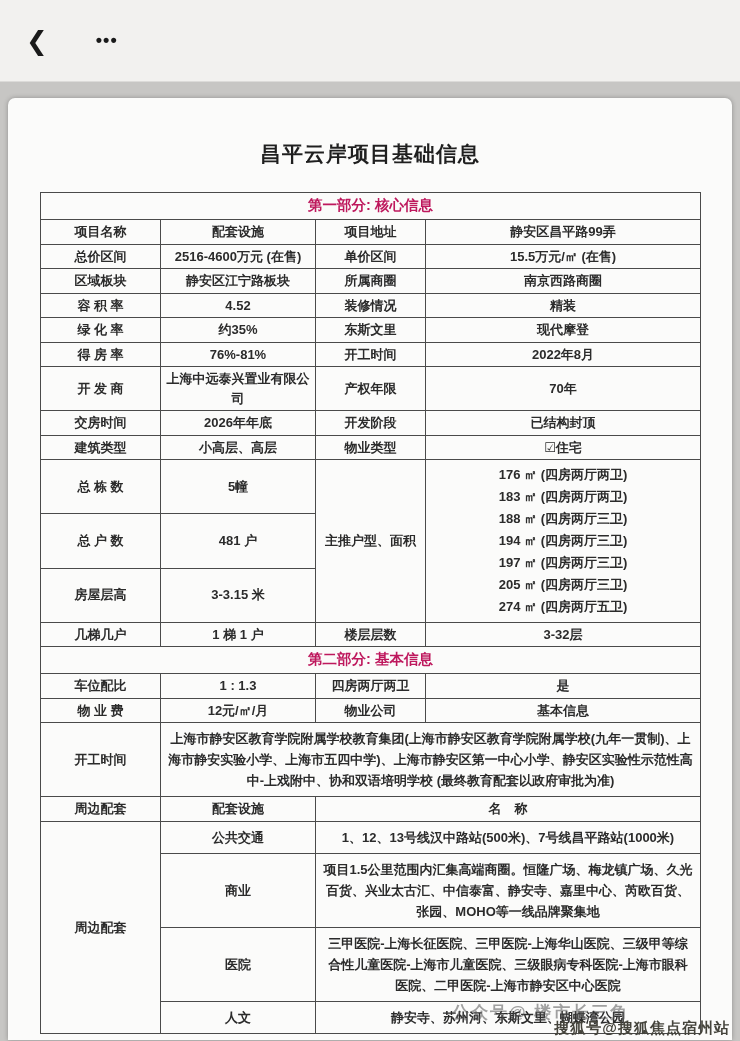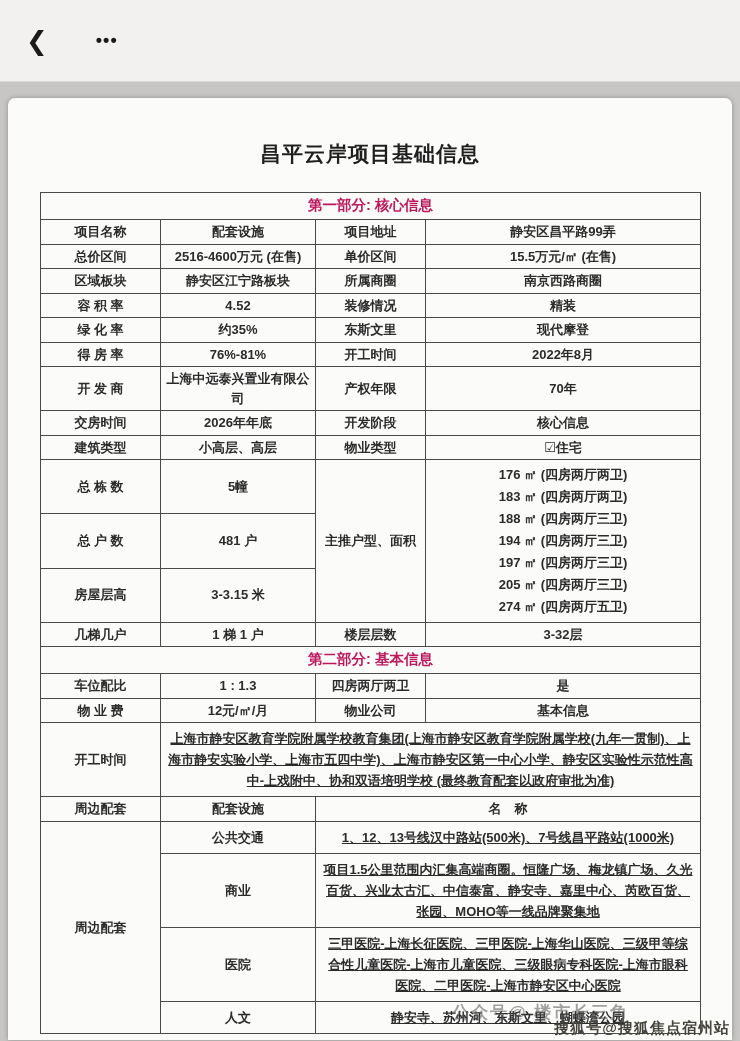--- a/index.html
+++ b/index.html
@@ -21,21 +21,21 @@
                margin-bottom:24px; letter-spacing:1px; }
 
   table { border-collapse:collapse; width:660px; table-layout:fixed; }
   td { border:1px solid #4a4a4a; font-size:13px; font-weight:bold; color:#2b2b2b;
        text-align:center; vertical-align:middle; padding:2px 4px; line-height:1.5;
        height:23px; word-break:break-all; }
   td.sec { font-size:14.5px; height:27px; color:#be185d; }
   td.tall { height:51px; }
   td.units { padding:4px 2px; }
   td.units div { line-height:1.69; }
-  td.para { padding:5px 7px; line-height:1.62;text-decoration:underline; }
+  td.para { padding:5px 7px; line-height:1.62; }
 
   .wm-center { position:absolute; left:452px; bottom:16px; font-size:17px;
                color:rgba(85,85,85,.55); font-weight:bold; letter-spacing:2px; pointer-events:none; }
   .wm-br { position:absolute; right:10px; bottom:2px; font-size:15px;
            color:#45443c; font-weight:bold; letter-spacing:1px; pointer-events:none; }
 </style>
 </head>
 <body>
 
 <div class="screen">
@@ -109,21 +109,21 @@
           <td>开 发 商</td>
           <td>上海中远泰兴置业有限公司</td>
           <td>产权年限</td>
           <td>70年</td>
         </tr>
 
         <tr>
           <td>交房时间</td>
           <td>2026年年底</td>
           <td>开发阶段</td>
-          <td>核心信息</td>
+          <td>已结构封顶</td>
         </tr>
 
         <tr>
           <td>建筑类型</td>
           <td>小高层、高层</td>
           <td>物业类型</td>
           <td>☑住宅</td>
         </tr>
 
         <tr>

